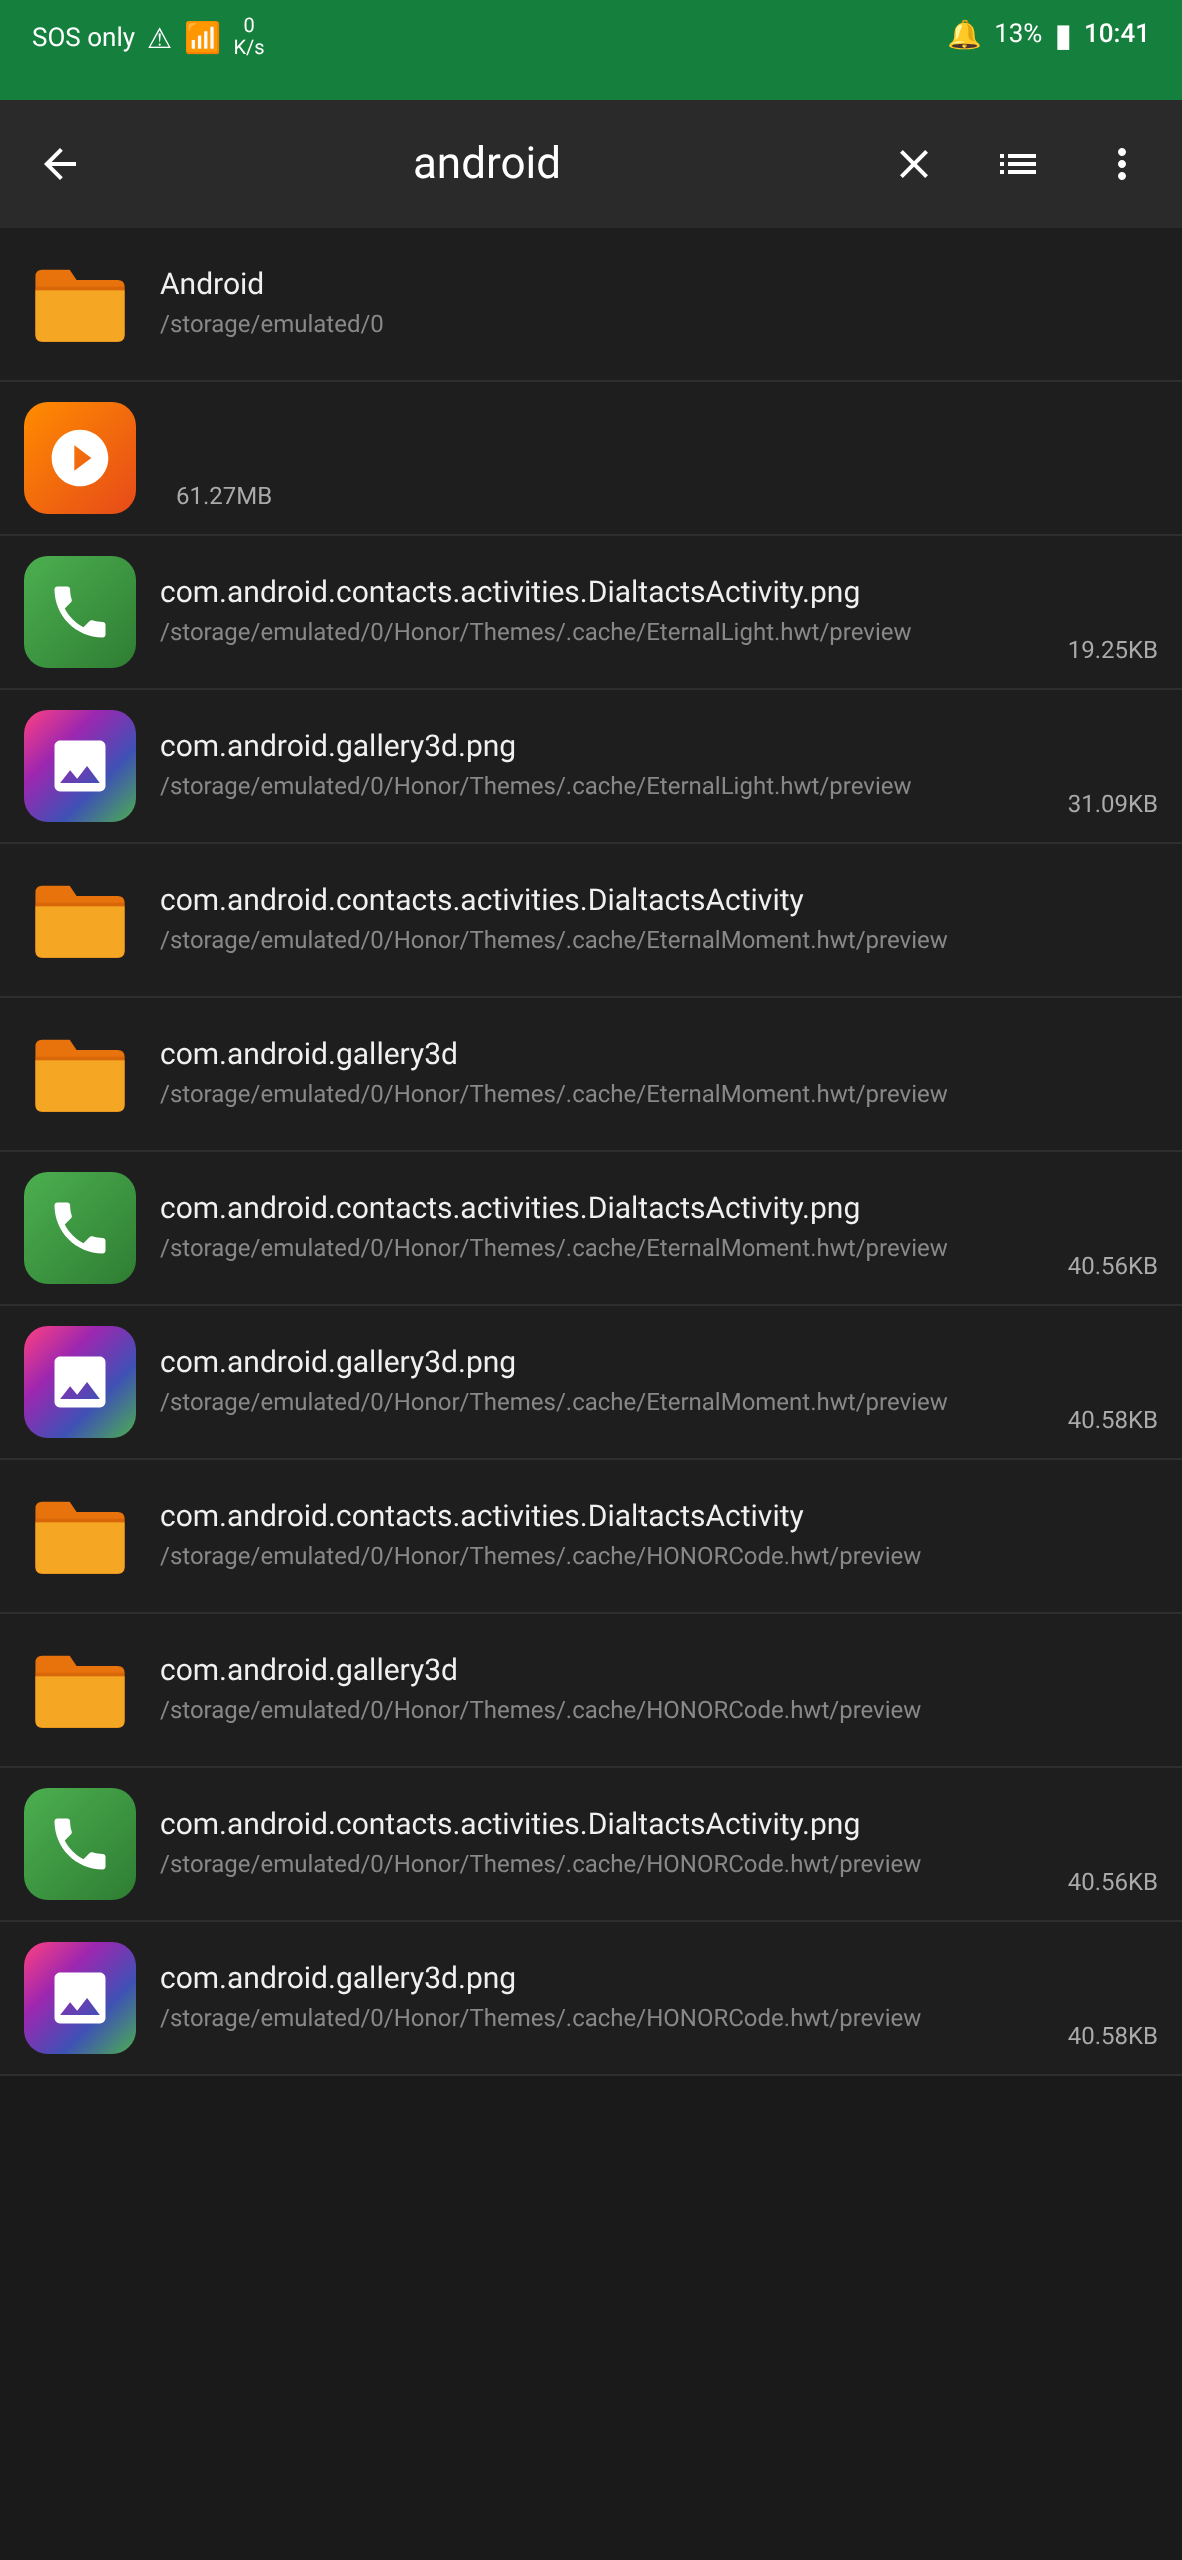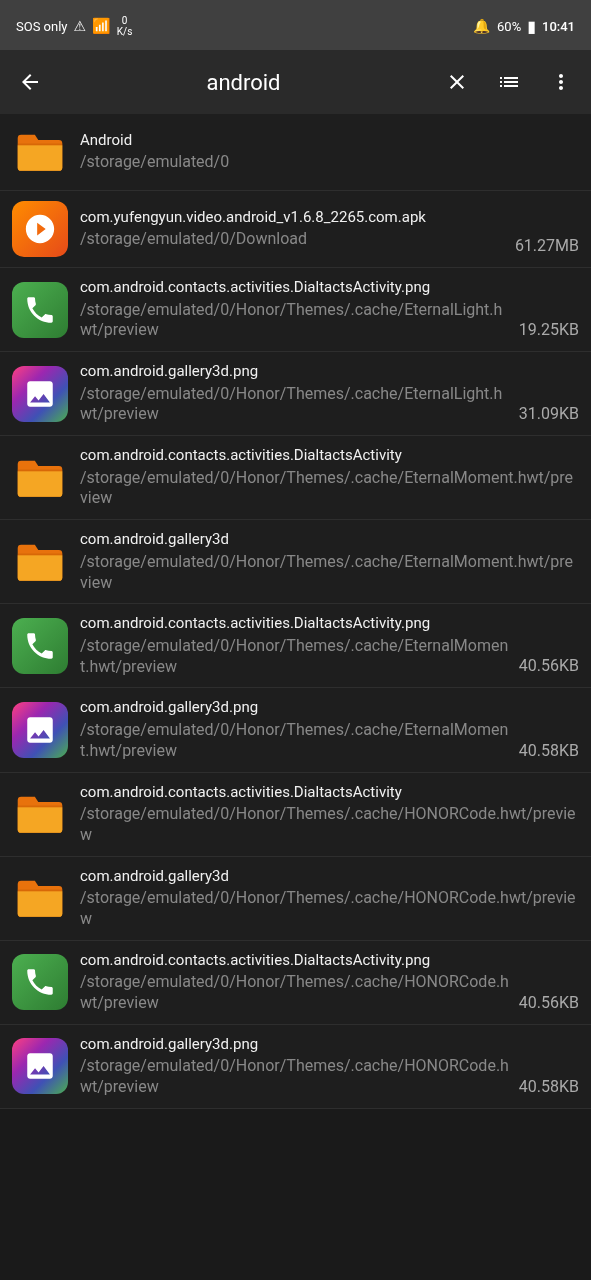--- a/index.html
+++ b/index.html
@@ -9,23 +9,23 @@
       background: #1a1a1a;
       color: #ffffff;
       font-family: 'Roboto', Arial, sans-serif;
       overflow-x: hidden;
     }
 
     
     .status-bar {
       display: flex;
       justify-content: space-between;
-      align-items: center;
+      align-items: flex-start;
       padding: 8px 16px 6px 16px;
-      background: #404040;
+      background: #15803d;
       height: 50px;
     }
     .status-left {
       display: flex;
       align-items: center;
       gap: 6px;
       font-size: 13px;
       color: #ffffff;
     }
     .status-right {
@@ -100,27 +100,27 @@
       min-width: 0;
     }
     .file-name {
       font-size: 15px;
       color: #f0f0f0;
       word-break: break-all;
       line-height: 1.3;
       margin-bottom: 2px;
     }
     .file-path {
-      font-size: 16px;
+      font-size: 12px;
       color: #888888;
       word-break: break-all;
       line-height: 1.3;
     }
     .file-size {
-      font-size: 16px;
+      font-size: 12px;
       color: #aaaaaa;
       margin-left: 8px;
       white-space: nowrap;
       align-self: flex-end;
       padding-bottom: 2px;
     }
 
     
     .folder-icon-svg {
       width: 48px;
@@ -135,21 +135,21 @@
     <span>SOS only</span>
     <span style="font-size:14px;">⚠</span>
     <span style="font-size:15px;">📶</span>
     <div class="data-speed">
       <span>0</span>
       <span>K/s</span>
     </div>
   </div>
   <div class="status-right">
     <span style="font-size:14px;">🔔</span>
-    <span>60%</span>
+    <span>13%</span>
     <span style="font-size:16px;">▮</span>
     <span style="font-weight:500;">10:41</span>
   </div>
 </div>
 
 <div class="app-bar">
   <button class="icon-btn" title="Back">
     <svg width="24" height="24" viewBox="0 0 24 24" fill="white">
       <path d="M20 11H7.83l5.59-5.59L12 4l-8 8 8 8 1.41-1.41L7.83 13H20v-2z"></path>
     </svg>
@@ -188,24 +188,20 @@
 
   </div>
     <div class="file-item">
     <div class="file-icon">
         <div style="width:56px;height:56px;background:linear-gradient(135deg,#FF8C00,#E64A19);border-radius:12px;display:flex;align-items:center;justify-content:center;">
     <svg width="34" height="34" viewBox="0 0 24 24" fill="white">
       <path d="M12 2C6.48 2 2 6.48 2 12s4.48 10 10 10 10-4.48 10-10S17.52 2 12 2zm-2 14.5v-9l6 4.5-6 4.5z"></path>
     </svg>
   </div>
       </div>
-    <div class="file-info">
-      <div class="file-name">com.yufengyun.video.android_v1.6.8_2265.com.apk</div>
-      <div class="file-path">/storage/emulated/0/Download</div>
-    </div>
     <span class="file-size">61.27MB</span>
   </div>
     <div class="file-item">
     <div class="file-icon">
         <div style="width:56px;height:56px;background:linear-gradient(135deg,#4CAF50,#2e7d32);border-radius:12px;display:flex;align-items:center;justify-content:center;">
     <svg width="34" height="34" viewBox="0 0 24 24" fill="white">
       <path d="M6.62 10.79c1.44 2.83 3.76 5.14 6.59 6.59l2.2-2.2c.27-.27.67-.36 1.02-.24 1.12.37 2.33.57 3.57.57.55 0 1 .45 1 1V20c0 .55-.45 1-1 1-9.39 0-17-7.61-17-17 0-.55.45-1 1-1h3.5c.55 0 1 .45 1 1 0 1.25.2 2.45.57 3.57.11.35.03.74-.25 1.02l-2.2 2.2z"></path>
     </svg>
   </div>
       </div>

